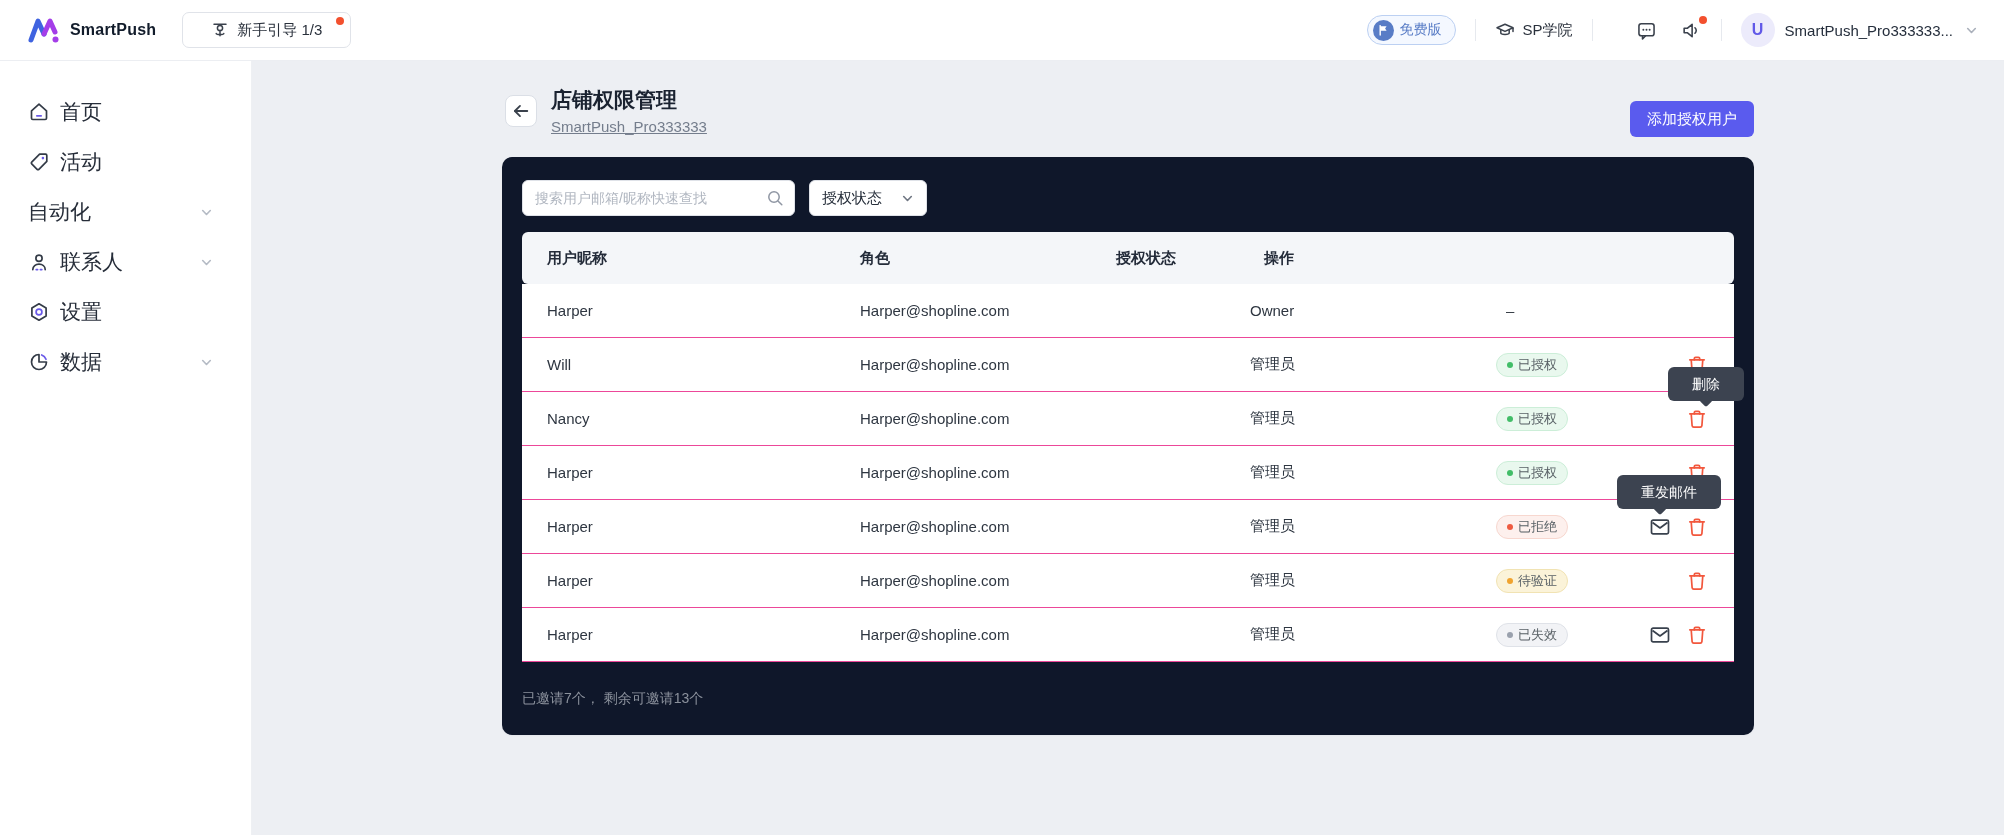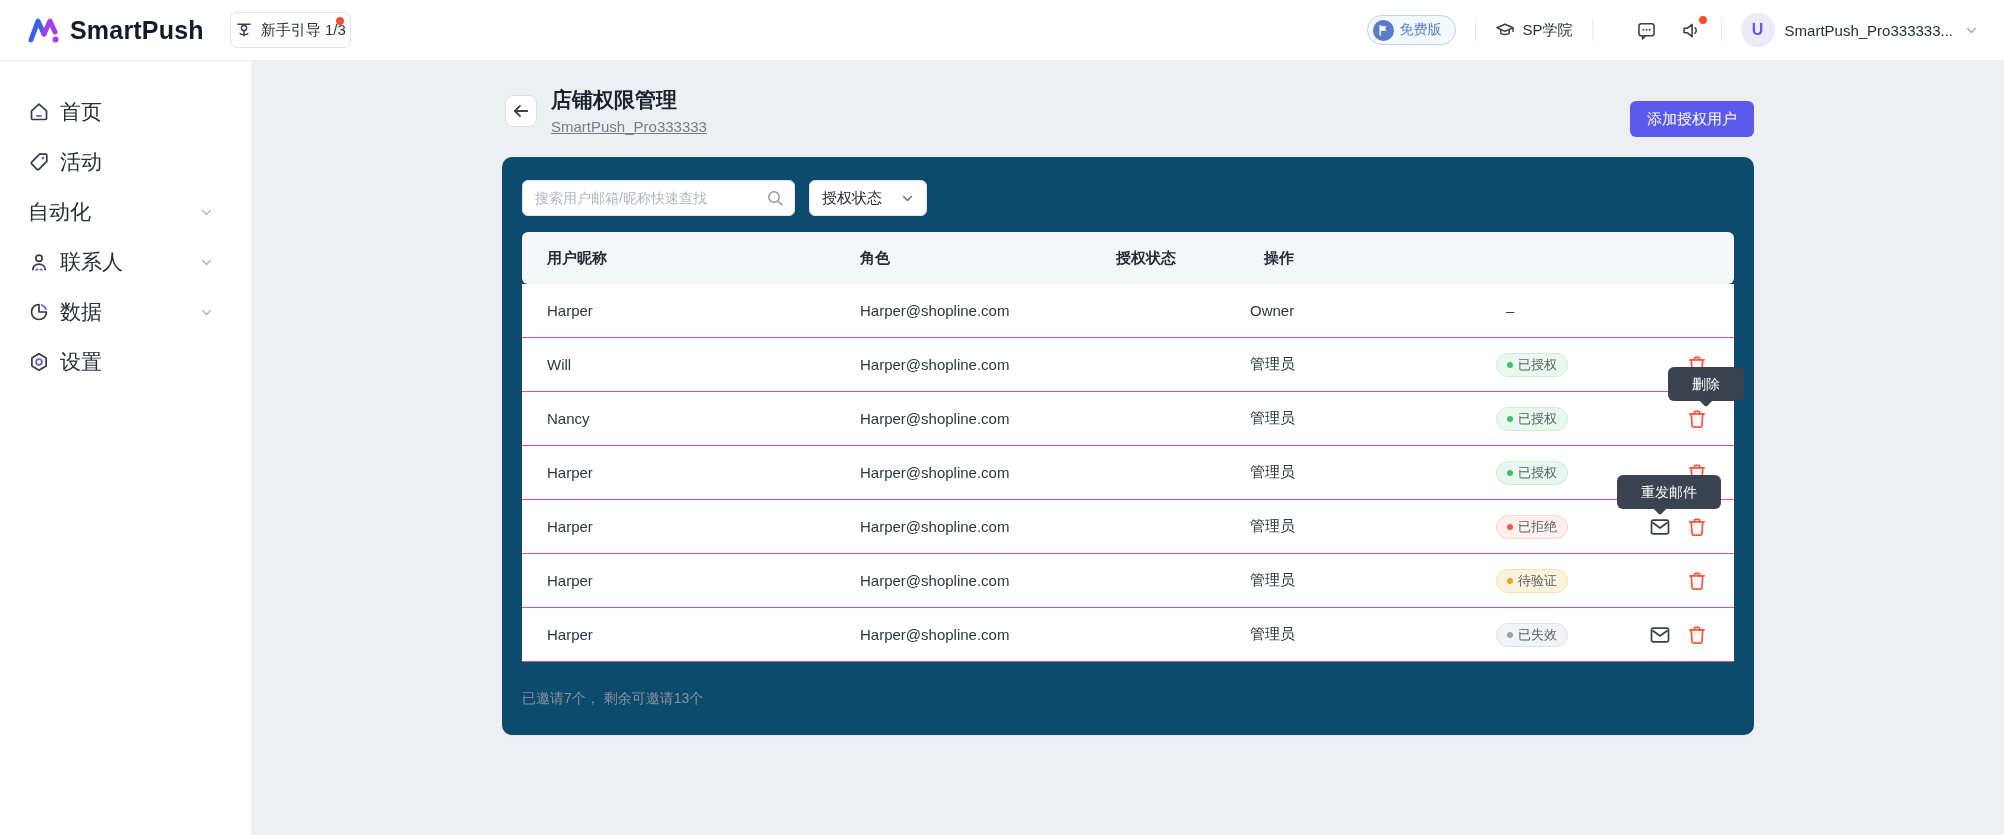--- a/index.html
+++ b/index.html
@@ -9,23 +9,23 @@
     font-family: "Liberation Sans", "DejaVu Sans", sans-serif;
     background:#edeff3; color:#2e3641; position:relative; overflow:hidden;
     font-size:15px;
   }
   .icon{display:inline-flex;align-items:center;justify-content:center;line-height:0;}
 
   
   .topbar{position:absolute;top:0;left:0;width:2004px;height:61px;background:#fff;
     border-bottom:1px solid #eceef2;display:flex;align-items:center;padding:0 26px;z-index:40;}
   .brand{display:flex;align-items:center;gap:10px;}
-  .brand-name{font-size:25px;font-weight:700;color:#121c2b;letter-spacing:.2px;}
+  .brand-name{font-size:16px;font-weight:700;color:#121c2b;letter-spacing:.2px;}
   .guide-btn{position:relative;margin-left:26px;height:36px;display:flex;align-items:center;gap:8px;
-    padding:0 4px;border:1px solid #e0e3e9;border-radius:7px;background:#fff;font-size:15px;color:#2a313c;cursor:pointer;}
+    padding:0 28px;border:1px solid #e0e3e9;border-radius:7px;background:#fff;font-size:15px;color:#2a313c;cursor:pointer;}
   .guide-dot{position:absolute;top:4px;right:6px;width:8px;height:8px;border-radius:50%;background:#f3502e;}
   .topbar-right{margin-left:auto;display:flex;align-items:center;}
   .plan-pill{height:30px;display:flex;align-items:center;gap:6px;padding:0 13px 0 5px;
     border:1px solid #bcd0f2;border-radius:16px;background:#f4f8ff;color:#587cc6;font-size:14px;cursor:pointer;}
   .plan-flag{width:21px;height:21px;border-radius:50%;background:#587cc6;display:flex;align-items:center;justify-content:center;}
   .tb-divider{width:1px;height:22px;background:#e6e9ee;margin:0 19px;}
   .academy{display:flex;align-items:center;gap:8px;font-size:15px;color:#2a313c;cursor:pointer;}
   .tb-icon-btn{position:relative;margin:0 0 0 24px;cursor:pointer;display:flex;}
   .tb-icon-btn:first-of-type{margin-left:0;}
   .noti-dot{position:absolute;top:-4px;right:-5px;width:8px;height:8px;border-radius:50%;background:#f3502e;}
@@ -46,21 +46,21 @@
 
   
   .content{position:absolute;top:61px;left:253px;right:0;bottom:0;}
   .back-btn{position:absolute;left:252px;top:34px;width:32px;height:32px;border:1px solid #dbdfe6;
     border-radius:8px;background:#fff;display:flex;align-items:center;justify-content:center;cursor:pointer;}
   .page-title{position:absolute;left:298px;top:25px;font-size:21px;font-weight:700;color:#1a2230;}
   .page-subtitle{position:absolute;left:298px;top:57px;font-size:15px;color:#747d8c;text-decoration:underline;}
   .add-btn{position:absolute;right:250px;top:40px;height:36px;padding:0 17px;border:none;border-radius:6px;
     background:#5a5bee;color:#fff;font-size:15px;cursor:pointer;font-family:inherit;}
 
-  .card{position:absolute;left:249px;top:96px;width:1252px;height:578px;background:#0c4a6e;border-radius:10px;
+  .card{position:absolute;left:249px;top:96px;width:1252px;height:578px;background:#0f172a;border-radius:10px;
     box-shadow:0 1px 2px rgba(16,24,40,.04);padding:23px 20px 0;}
   .filters{display:flex;align-items:center;gap:14px;margin-bottom:16px;}
   .search-box{position:relative;width:273px;height:36px;}
   .search-box input{width:100%;height:100%;border:1px solid #dfe2e8;border-radius:6px;padding:0 36px 0 12px;
     font-size:14px;color:#2a313c;outline:none;font-family:inherit;background:#fff;}
   .search-box input::placeholder{color:#b0b6c0;}
   .search-box .icon{position:absolute;right:11px;top:9px;}
   .status-select{height:36px;min-width:118px;border:1px solid #dfe2e8;border-radius:6px;background:#fff;
     display:flex;align-items:center;justify-content:space-between;padding:0 12px;font-size:15px;color:#262e3a;cursor:pointer;gap:14px;}
   .status-select .chev{color:#6f7682;}
@@ -225,39 +225,39 @@
       <span class="side-label">联系人</span>
       <span class="icon side-chevron">
         <svg width="13" height="13" viewBox="0 0 12 12" fill="none" stroke="currentColor" stroke-width="1.5" stroke-linecap="round" stroke-linejoin="round">
           <path d="M2.5 4.2 L6 7.8 L9.5 4.2"></path>
         </svg>
       </span>
     </div>
     <div class="side-item">
       <span class="icon">
         <svg width="22" height="22" viewBox="0 0 22 22" fill="none">
+          <path d="M11 2.8 L18.1 6.9 V15.1 L11 19.2 L3.9 15.1 V6.9 Z" stroke="#333b47" stroke-width="1.7" stroke-linejoin="round"></path>
+          <circle cx="11" cy="11" r="2.9" stroke="#6a5ae8" stroke-width="1.7"></circle>
+        </svg>
+      </span>
+      <span class="side-label">设置</span>
+    </div>
+    <div class="side-item">
+      <span class="icon">
+        <svg width="22" height="22" viewBox="0 0 22 22" fill="none">
           <path d="M11 3.5 A7.5 7.5 0 1 0 18.5 11 L11 11 Z" stroke="#333b47" stroke-width="1.7" stroke-linejoin="round"></path>
           <path d="M13.7 4 A7.5 7.5 0 0 1 18 8.3" stroke="#6a5ae8" stroke-width="1.7" stroke-linecap="round"></path>
         </svg>
       </span>
       <span class="side-label">数据</span>
       <span class="icon side-chevron">
         <svg width="13" height="13" viewBox="0 0 12 12" fill="none" stroke="currentColor" stroke-width="1.5" stroke-linecap="round" stroke-linejoin="round">
           <path d="M2.5 4.2 L6 7.8 L9.5 4.2"></path>
         </svg>
       </span>
-    </div>
-    <div class="side-item">
-      <span class="icon">
-        <svg width="22" height="22" viewBox="0 0 22 22" fill="none">
-          <path d="M11 2.8 L18.1 6.9 V15.1 L11 19.2 L3.9 15.1 V6.9 Z" stroke="#333b47" stroke-width="1.7" stroke-linejoin="round"></path>
-          <circle cx="11" cy="11" r="2.9" stroke="#6a5ae8" stroke-width="1.7"></circle>
-        </svg>
-      </span>
-      <span class="side-label">设置</span>
     </div>
   </nav>
 
 <main class="content">
 
   <button class="back-btn">
     <span class="icon">
       <svg width="20" height="20" viewBox="0 0 20 20" fill="none" stroke="#3a414c" stroke-width="1.8" stroke-linecap="round" stroke-linejoin="round">
         <path d="M16.3 10 H4"></path>
           <path d="M9 4.9 L3.9 10 L9 15.1"></path>

